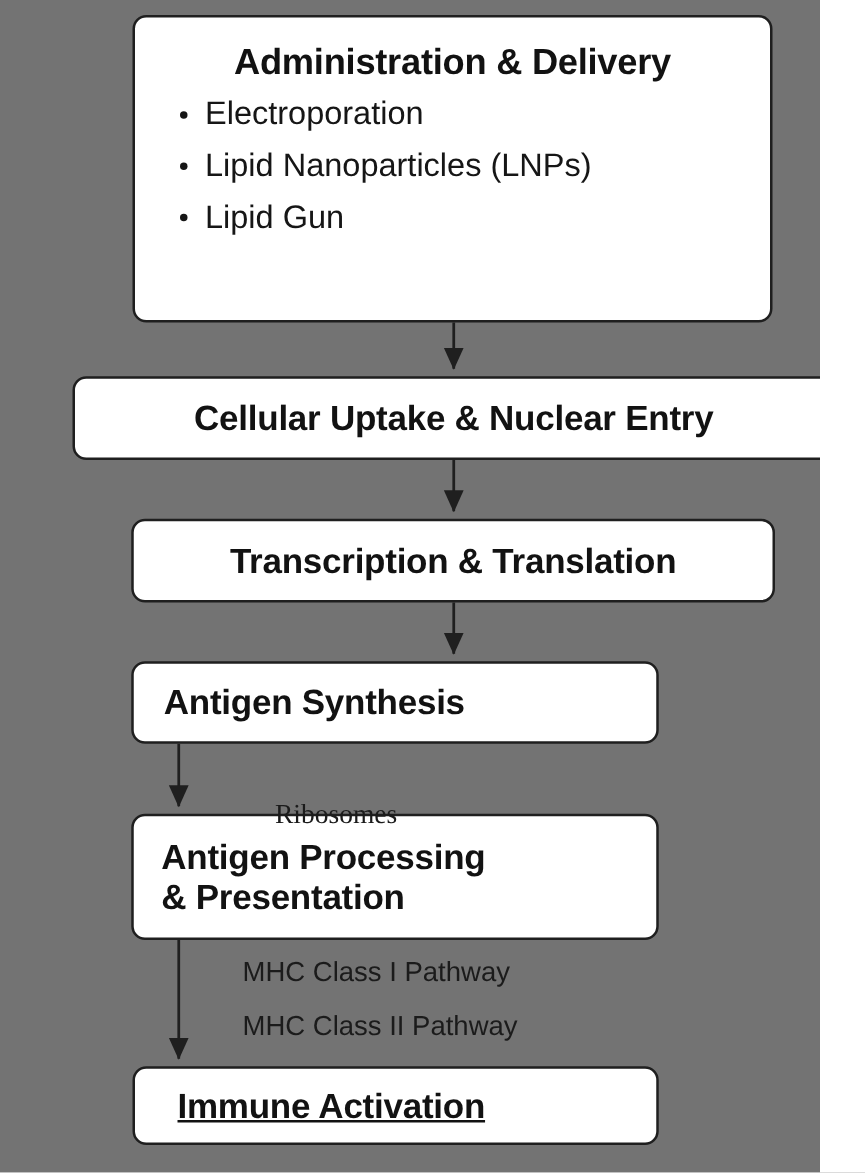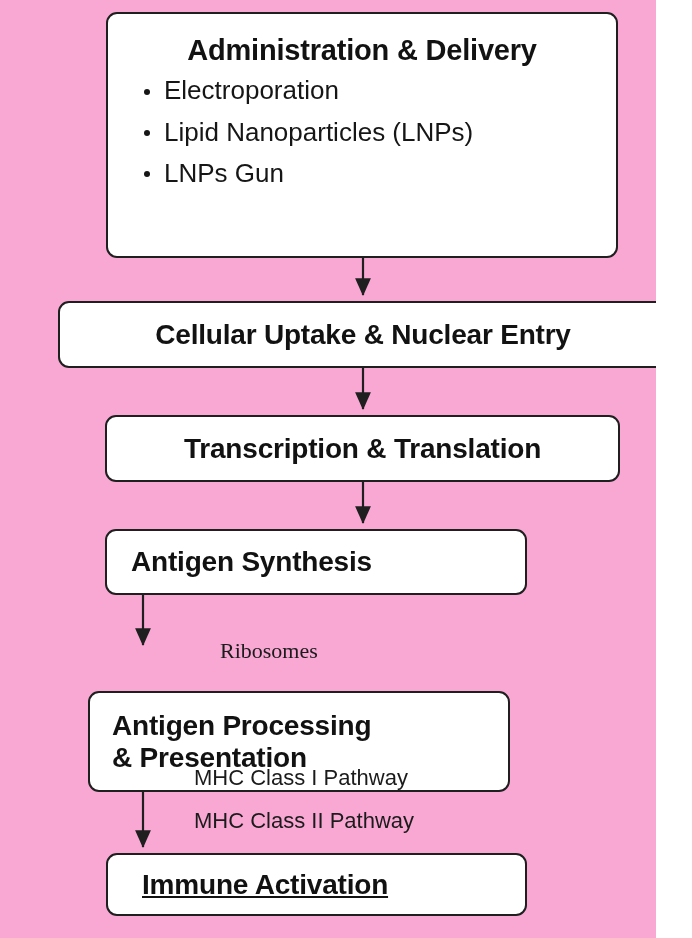--- a/index.html
+++ b/index.html
@@ -10,21 +10,21 @@
   }
   body {
     font-family: "Liberation Sans", "DejaVu Sans", sans-serif;
     color: #1a1a1a;
     -webkit-font-smoothing: antialiased;
   }
   #canvas {
     position: relative;
     width: 656px;
     height: 938px;
-    background: #f9a8d4;
+    background: #737373;
     overflow: hidden;
   }
   svg.edges {
     position: absolute;
     left: 0;
     top: 0;
     width: 692px;
     height: 938px;
     pointer-events: none;
   }
@@ -112,25 +112,24 @@
     width: 422px;
     height: 66px;
   }
   #node-synthesis .node-title {
     font-size: 28px;
     text-align: left;
     padding-left: 24px;
   }
   
   #node-processing {
-    left: 88px;
+    left: 105px;
     top: 651px;
     width: 422px;
     height: 101px;
-    margin-top: 40px;
   }
   #node-processing .node-title {
     font-size: 28px;
   }
   
   #node-immune {
     left: 106px;
     top: 853px;
     width: 421px;
     height: 63px;
@@ -182,21 +181,21 @@
       <li>
         <span class="bullet-dot"></span>
         <span>Electroporation</span>
       </li>
       <li>
         <span class="bullet-dot"></span>
         <span>Lipid Nanoparticles (LNPs)</span>
       </li>
       <li>
         <span class="bullet-dot"></span>
-        <span>LNPs Gun</span>
+        <span>Lipid Gun</span>
       </li>
     </ul>
   </div>
 
   <div class="node" id="node-uptake">
     <div class="node-title">Cellular Uptake &amp; Nuclear Entry</div>
   </div>
 
   <div class="node" id="node-transcription">
     <div class="node-title">Transcription &amp; Translation</div>

